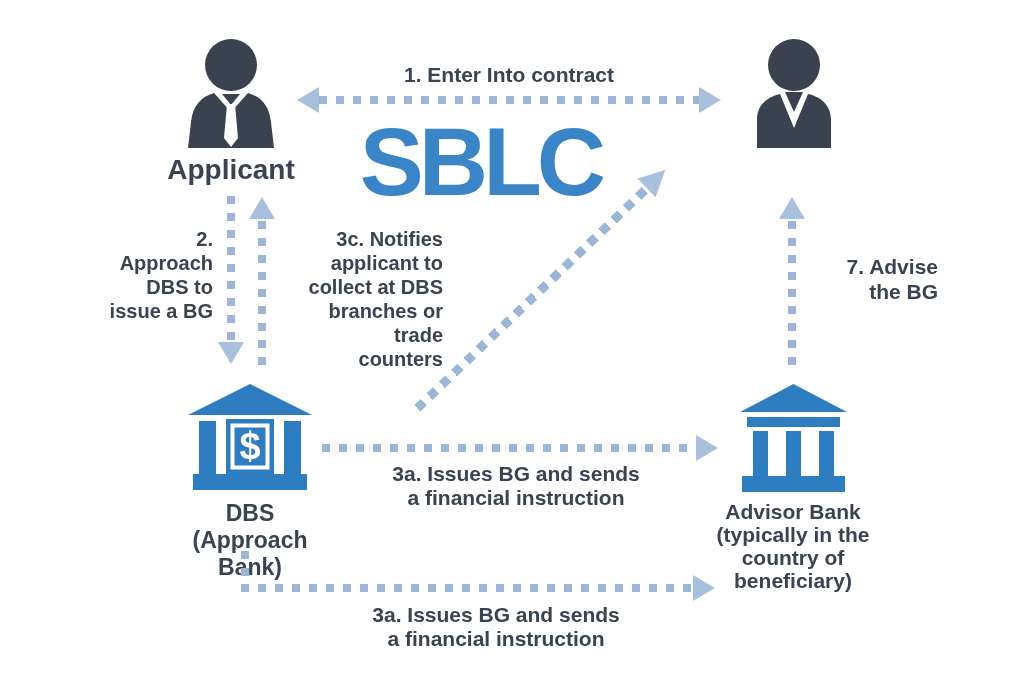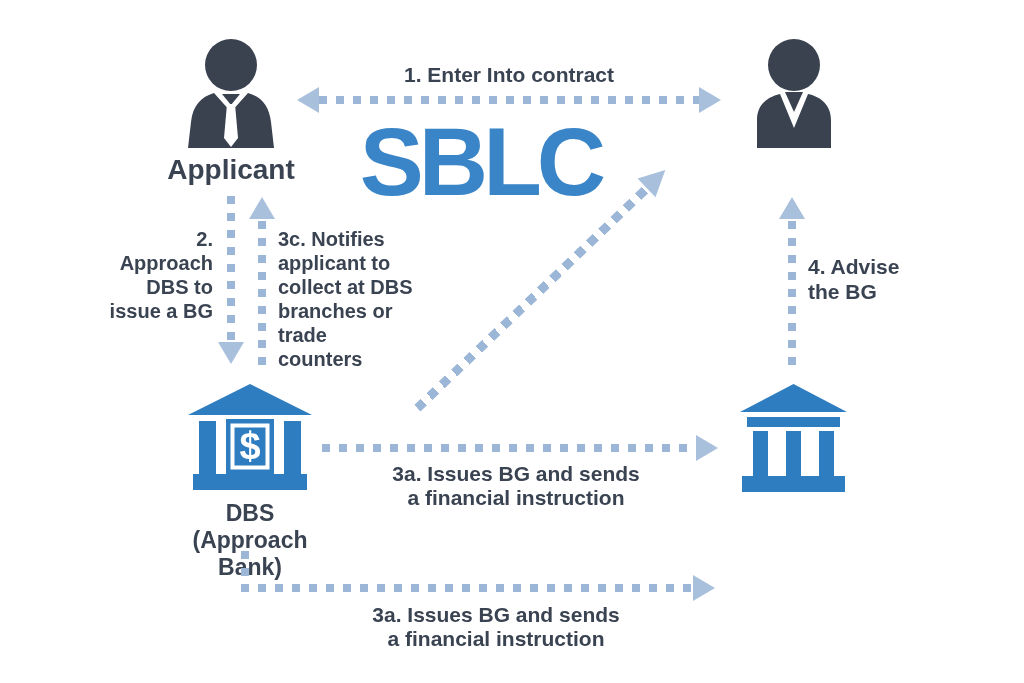--- a/index.html
+++ b/index.html
@@ -8,21 +8,21 @@
     background:#ffffff;
     font-family:"Liberation Sans", sans-serif;
     --dark:#3a4250; --blue:#2e7dc0; --title:#3a85c7;
     --dot:#9cb6d7; --head:#a9c0dd; --text:#3a4351;
   }
   .abs{position:absolute;}
   .lbl{
     position:absolute; color:var(--text); font-weight:bold;
     white-space:pre-line; font-size:21px; line-height:25px;
   }
-  .center{text-align:center;} .right{text-align:right;} .left{text-align:left;}
+  .center{text-align:center;} .right{text-align:right;} .left{text-align:right;}
   .entity-lbl{font-size:28px; line-height:27px;}
   .dots-h{position:absolute; height:8px;
     background-image:repeating-linear-gradient(90deg, var(--dot) 0 8px, transparent 8px 17px);}
   .dots-v{position:absolute; width:8px;
     background-image:repeating-linear-gradient(180deg, var(--dot) 0 8px, transparent 8px 17px);}
   .head{position:absolute; width:0; height:0;}
   .head-right{border-top:13px solid transparent;border-bottom:13px solid transparent;border-left:22px solid var(--head);}
   .head-left {border-top:13px solid transparent;border-bottom:13px solid transparent;border-right:22px solid var(--head);}
   .head-up   {border-left:13px solid transparent;border-right:13px solid transparent;border-bottom:22px solid var(--head);}
   .head-down {border-left:13px solid transparent;border-right:13px solid transparent;border-top:22px solid var(--head);}
@@ -104,24 +104,28 @@
 a financial instruction</div>
 
   <svg class="abs" style="left:740px;top:384px" width="107" height="108" viewBox="0 0 107 108">
     <polygon points="53.5,0 107,28 0,28" fill="#2e7dc0"></polygon>
     <rect x="7" y="33" width="93" height="10" fill="#2e7dc0"></rect>
     <rect x="13" y="47" width="15" height="45" fill="#2e7dc0"></rect>
     <rect x="46" y="47" width="15" height="45" fill="#2e7dc0"></rect>
     <rect x="79" y="47" width="15" height="45" fill="#2e7dc0"></rect>
     <rect x="2" y="92" width="103" height="16" fill="#2e7dc0"></rect>
   </svg>
+  <div class="lbl center" style="left:698px;top:500px;width:190px;line-height:23px">Advisor Bank
+(typically in the
+country of
+beneficiary)</div>
 
   <div class="head head-up" style="left:779px;top:197px"></div>
   <div class="dots-v" style="left:788px;top:221px;height:153px"></div>
-  <div class="lbl left" style="left:808px;top:254px;width:130px">4. Advise
+  <div class="lbl left" style="left:808px;top:254px;width:130px">7. Advise
 the BG</div>
 
   <div class="dots-v" style="left:241px;top:551px;height:34px"></div>
   <div class="dots-h" style="left:241px;top:584px;width:452px"></div>
   <div class="head head-right" style="left:693px;top:575px"></div>
   <div class="lbl center" style="left:366px;top:603px;width:260px;line-height:24px">3a. Issues BG and sends
 a financial instruction</div>
 
 </div>
 

